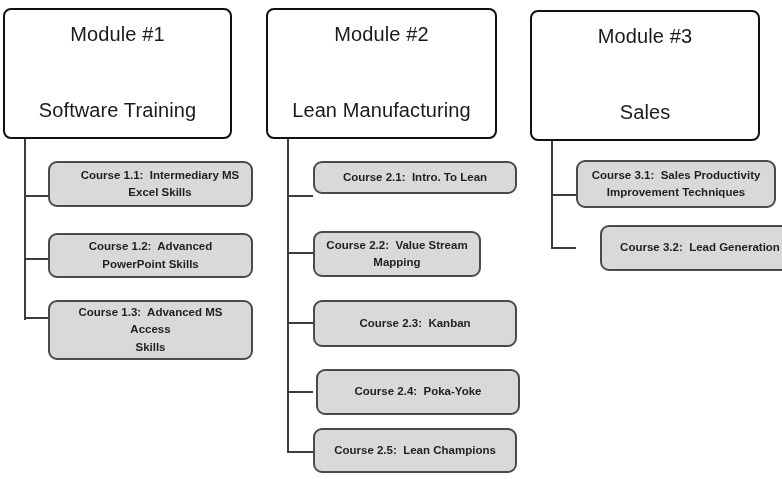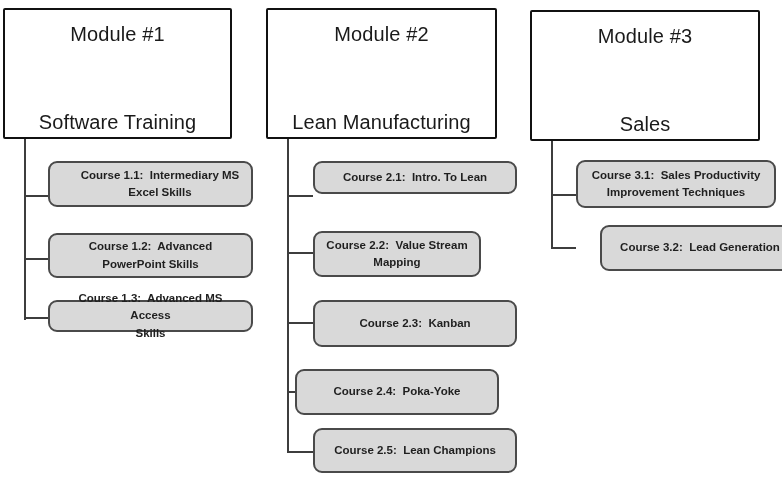--- a/index.html
+++ b/index.html
@@ -13,26 +13,26 @@
     height: 479px;
     background: #ffffff;
     overflow: hidden;
     font-family: "Liberation Sans", sans-serif;
   }
   .module-box {
     position: absolute;
     box-sizing: border-box;
     background: #ffffff;
     border: 2.5px solid #111111;
-    border-radius: 2px;
+    border-radius: 8px;
     display: flex;
     flex-direction: column;
     align-items: center;
     justify-content: space-between;
-    padding: 13px 6px 3px 6px;
+    padding: 13px 6px 15px 6px;
     text-align: center;
   }
   .module-title, .module-subtitle {
     font-size: 20px;
     font-weight: 400;
     color: #1a1a1a;
     letter-spacing: 0.1px;
     line-height: 1.15;
   }
   .course-box {
@@ -81,21 +81,21 @@
   <div class="h-line" style="left:24px; top:317px; width:24px;"></div>
 
   <div class="course-box" style="left:48px; top:161px; width:205px; height:46px;padding-left:27px;">
     <span class="course-label">Course 1.1:  Intermediary MS
 Excel Skills</span>
   </div>
   <div class="course-box" style="left:48px; top:233px; width:205px; height:45px;">
     <span class="course-label">Course 1.2:  Advanced
 PowerPoint Skills</span>
   </div>
-  <div class="course-box" style="left:48px; top:300px; width:205px; height:32px;">
+  <div class="course-box" style="left:48px; top:300px; width:205px; height:60px;">
     <span class="course-label">Course 1.3:  Advanced MS Access
 Skills</span>
   </div>
 
   <div class="module-box" style="left:266px; top:8px; width:231px; height:131px;gap:28px;">
     <div class="module-title">Module #2</div>
     <div class="module-subtitle">Lean Manufacturing</div>
   </div>
 
   <div class="v-line" style="left:287px; top:139px; height:314px;"></div>
@@ -108,21 +108,21 @@
   <div class="course-box" style="left:313px; top:161px; width:204px; height:33px;">
     <span class="course-label">Course 2.1:  Intro. To Lean</span>
   </div>
   <div class="course-box" style="left:313px; top:231px; width:168px; height:46px;">
     <span class="course-label">Course 2.2:  Value Stream
 Mapping</span>
   </div>
   <div class="course-box" style="left:313px; top:300px; width:204px; height:47px;text-align:right;">
     <span class="course-label">Course 2.3:  Kanban</span>
   </div>
-  <div class="course-box" style="left:295px; top:369px; width:204px; height:46px;">
+  <div class="course-box" style="left:316px; top:369px; width:204px; height:46px;">
     <span class="course-label">Course 2.4:  Poka-Yoke</span>
   </div>
   <div class="course-box" style="left:313px; top:428px; width:204px; height:45px;">
     <span class="course-label">Course 2.5:  Lean Champions</span>
   </div>
 
   <div class="module-box" style="left:530px; top:10px; width:230px; height:131px;">
     <div class="module-title">Module #3</div>
     <div class="module-subtitle">Sales</div>
   </div>

